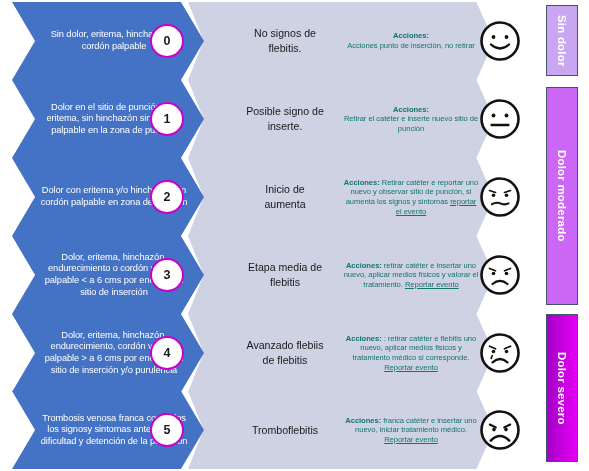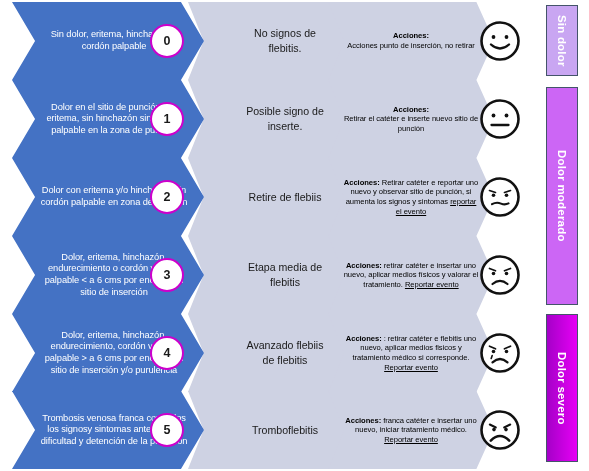--- a/index.html
+++ b/index.html
@@ -57,21 +57,21 @@
     color: #1a1a1a;
     clip-path: polygon(0 0, 90% 0, 100% 50%, 90% 100%, 0 100%, 10% 50%);
     padding: 0 18px 0 34px;
     z-index: 2;
   }
 
   .chev-action {
     left: 318px;
     width: 176px;
     background: #ced2e3;
-    color: #000000;
+    color: #0f766e;
     clip-path: polygon(0 0, 90% 0, 100% 50%, 90% 100%, 0 100%, 10% 50%);
     padding: 0 14px 0 24px;
     z-index: 1;
   }
 
   .sign-text {
     font-size: 9.3px;
     line-height: 11.6px;
     text-align: center;
     letter-spacing: -0.1px;
@@ -193,21 +193,21 @@
         <path d="M13.5 28 L30.5 28" fill="none" stroke="#111" stroke-width="2.3" stroke-linecap="round"></path>
       </svg>
     </div>
   </div>
 
   <div class="row" style="top:158px;">
     <div class="chev chev-sign">
       <div class="sign-text">Dolor con eritema y/o hinchazón sin cordón palpable en zona de punción</div>
     </div>
     <div class="chev chev-stage">
-      <div class="stage-text">Retire de flebiis</div>
+      <div class="stage-text">Inicio de aumenta</div>
     </div>
     <div class="chev chev-action">
       <div class="action-text">
         <b>Acciones:</b>
         <span>Retirar catéter e reportar uno nuevo y observar sitio de punción, si aumenta los signos y sintomas </span><u>reportar el evento</u>
       </div>
     </div>
     <div class="grade-circle">2</div>
     <div class="face">
       <svg viewBox="0 0 44 44" width="44" height="44">

